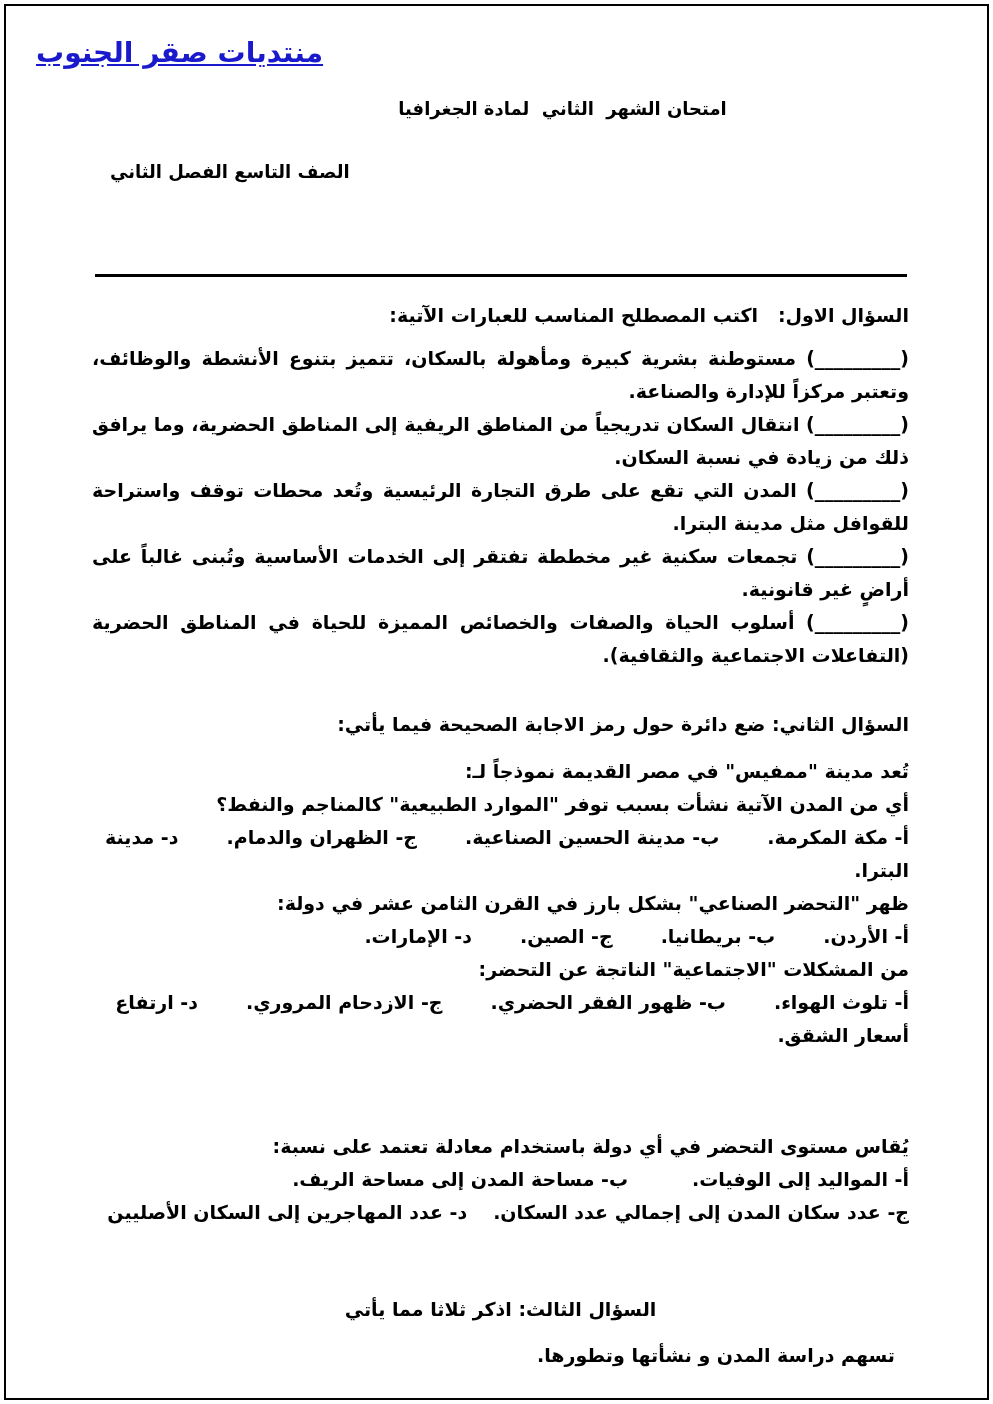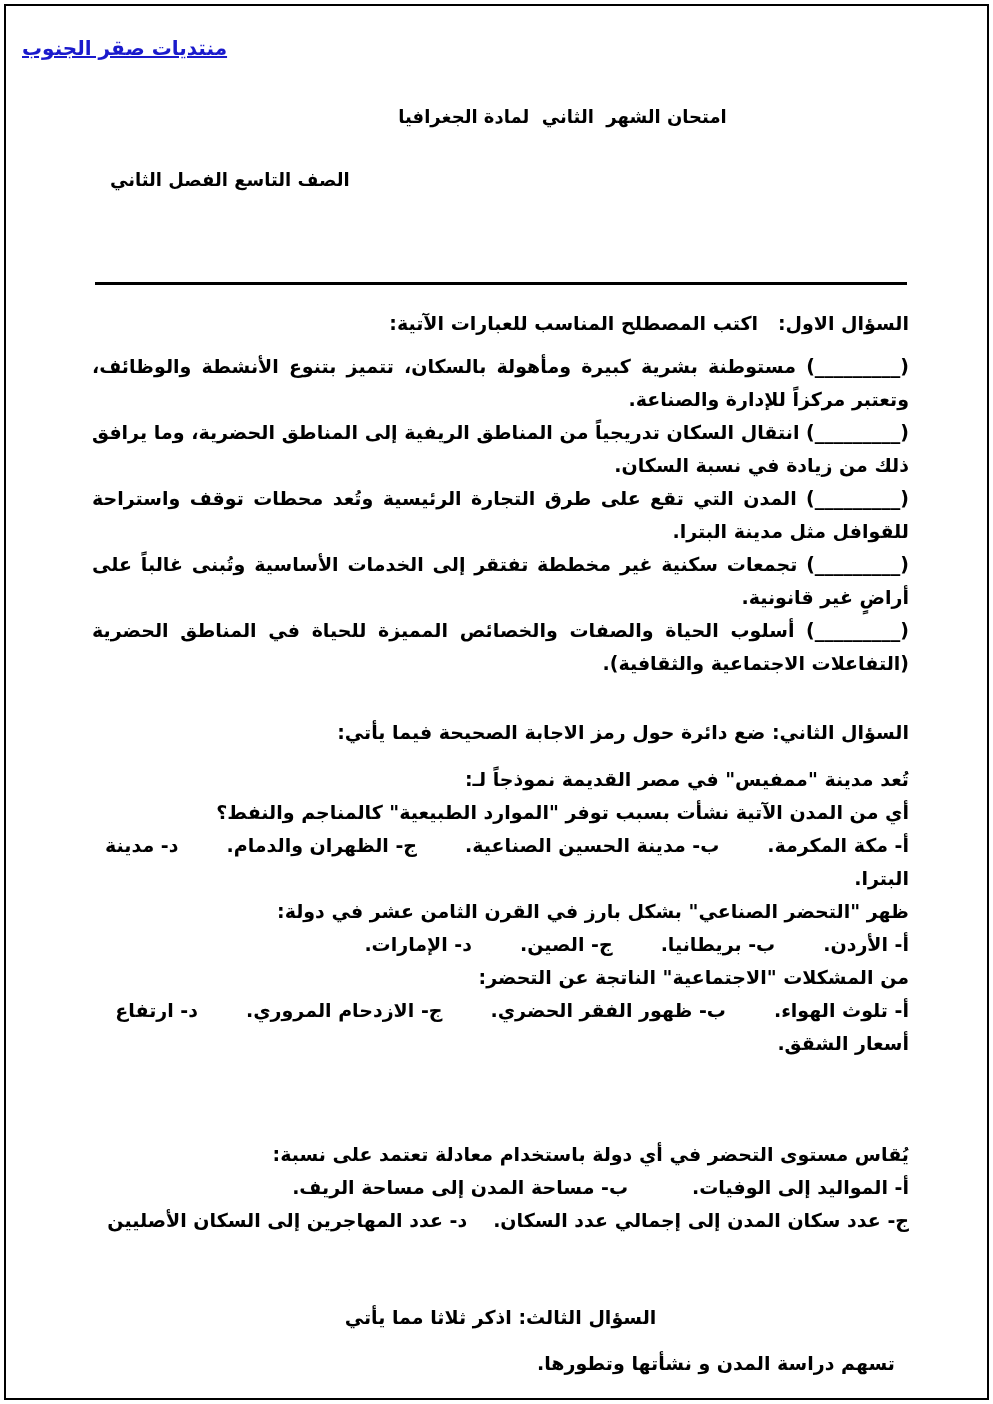--- a/index.html
+++ b/index.html
@@ -19,33 +19,33 @@
   }
   .frame {
     position: absolute;
     inset: 4px;
     border: 2px solid #000000;
     pointer-events: none;
   }
   .watermark {
     position: absolute;
     top: 36px;
-    left: 22px;
+    left: 36px;
     direction: rtl;
-    font-size: 20px;
+    font-size: 28px;
     font-weight: 700;
     text-decoration: underline;
     white-space: nowrap;
   }
   .content {
     position: absolute;
     top: 0;
     right: 0;
     left: 0;
-    padding: 16px 84px 0 92px;
+    padding: 8px 84px 0 92px;
     font-size: 19px;
     font-weight: 700;
     line-height: 33px;
   }
   .title {
     margin-top: 84px;
     text-align: center;
     font-size: 18px;
     white-space: pre-wrap;
     position: relative;

